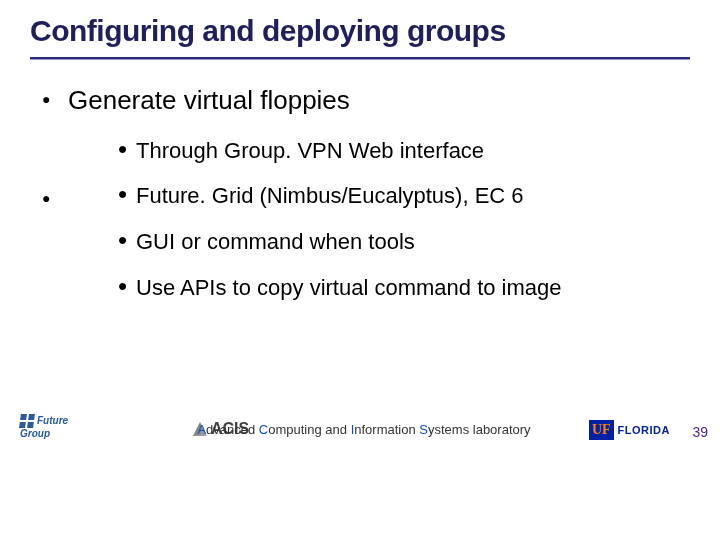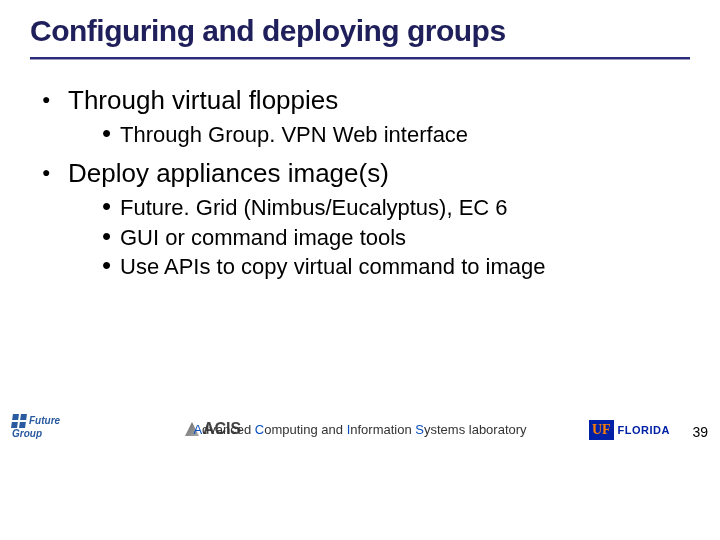--- a/index.html
+++ b/index.html
@@ -63,38 +63,38 @@
     top: 7px;
     font-size: 14px;
     color: #000;
   }
   ul.level2 {
     list-style: none;
     margin: 0 0 6px 0;
     padding: 0 0 0 34px;
   }
   ul.level2 > li {
-    margin: 0;
+    margin: 16px;
     padding-left: 18px;
     position: relative;
     font-size: 22px;
     line-height: 1.35;
   }
   ul.level2 > li::before {
     content: "•";
     position: absolute;
     left: 0;
     top: -4px;
     font-size: 26px;
     color: #000;
   }
   .footer {
     position: absolute;
     bottom: 8px;
-    left: 0;
+    left: 8px;
     right: 0;
     height: 40px;
   }
   .footer-center {
     position: absolute;
     left: 0;
     right: 0;
     top: 14px;
     text-align: center;
     font-size: 13px;
@@ -102,21 +102,21 @@
   }
   .footer-center .a { color: #0a4fbf; }
   .footer-center .c { color: #0a4fbf; }
   .footer-center .i { color: #0a4fbf; }
   .footer-center .s { color: #0a4fbf; }
   .page-no {
     position: absolute;
     right: 12px;
     bottom: 8px;
     font-size: 14px;
-    color: #000000;
+    color: #4c1d95;
   }
   
   .logo-futuregrid {
     position: absolute;
     left: 12px;
     bottom: 8px;
     width: 58px;
     height: 26px;
     font-style: italic;
     font-weight: bold;
@@ -186,30 +186,29 @@
 <body>
 
 <div class="slide">
 
   <div class="title">Configuring and deploying groups</div>
   <div class="title-rule"></div>
 
   <div class="body">
     <ul class="level1">
       <li>
-        <span>Through virtual floppies</span>
+        <span>Generate virtual floppies</span>
         <ul class="level2">
           <li><span>Through Group. VPN Web interface</span></li>
         </ul>
       </li>
       <li>
-        <span>Deploy appliances image(s)</span>
         <ul class="level2">
           <li><span>Future. Grid (Nimbus/Eucalyptus), EC 6</span></li>
-          <li><span>GUI or command image tools</span></li>
+          <li><span>GUI or command when tools</span></li>
           <li><span>Use APIs to copy virtual command to image</span></li>
         </ul>
       </li>
     </ul>
   </div>
 
   <div class="footer">
 
     <div class="logo-futuregrid">
       <span class="grid"></span><span>Future</span><br>

